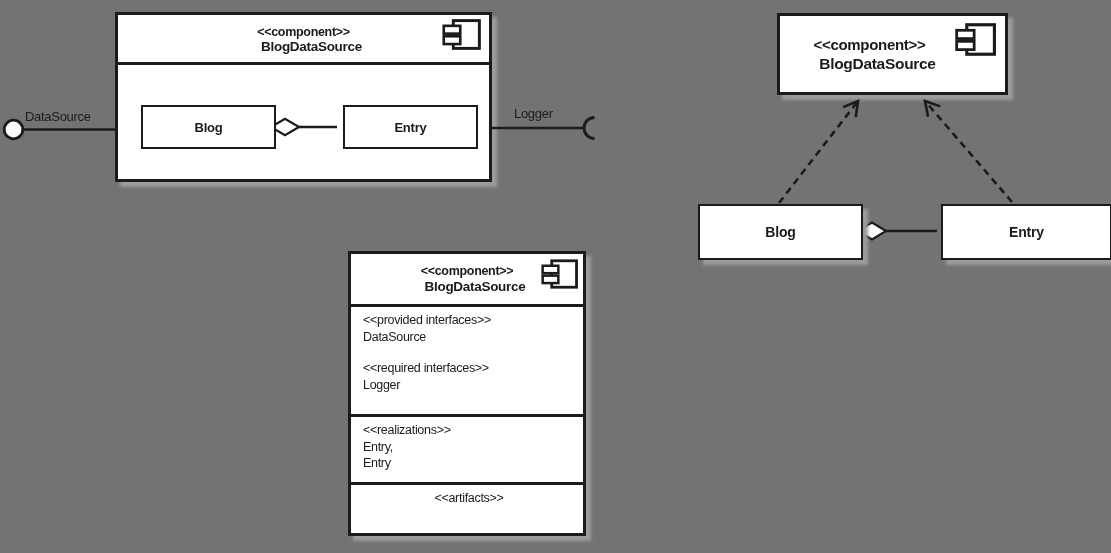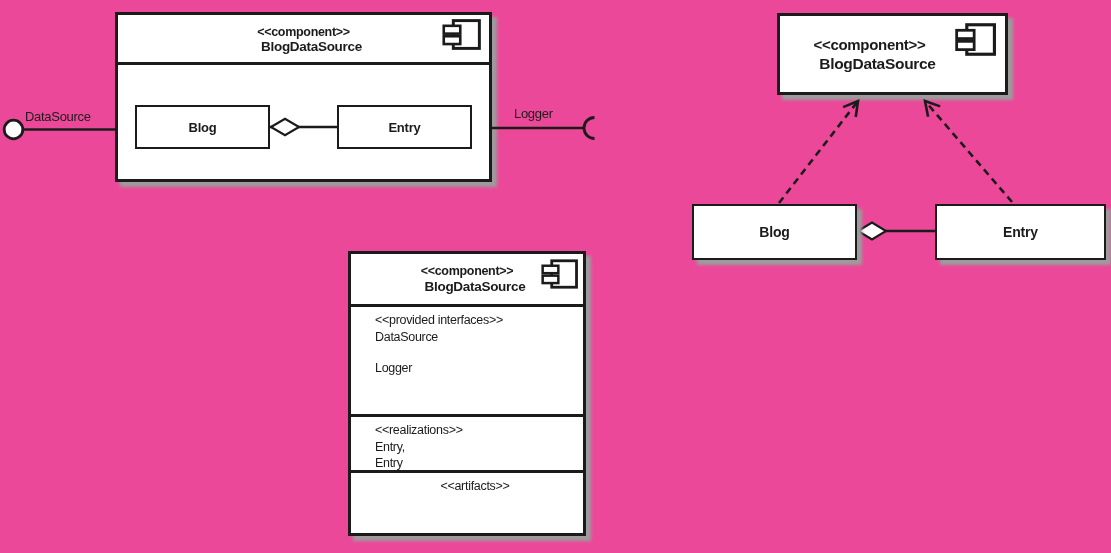--- a/index.html
+++ b/index.html
@@ -1,22 +1,22 @@
 <!DOCTYPE html>
 <html><head>
 <meta charset="utf-8">
 <style>
   html,body { margin:0; padding:0; background:#ffffff; }
   .canvas {
-    position:relative; width:1111px; height:553px; background:#ec4899;
+    position:relative; width:1111px; height:553px; background:#737373;
     font-family:"Liberation Sans", sans-serif; color:#1b1b1b; overflow:hidden;
   }
   .overlay { position:absolute; left:0; top:0; z-index:2; pointer-events:none; }
   .box { position:absolute; background:#ffffff; border:3px solid #1b1b1b; box-sizing:border-box; }
-  .z1 { z-index:1; } .z3 { z-index:3; }
+  .z1 { z-index:1; } .z3 { z-index:3;margin-left:6px; }
   .shadowed { box-shadow:5px 5px 3px #9c9c9c; }
   .small-box {
     border-width:2.5px; display:flex; align-items:center; justify-content:center;
     font-weight:bold; letter-spacing:-0.2px;
   }
   .hdr { position:relative; box-sizing:border-box; border-bottom:3px solid #1b1b1b;
          display:flex; flex-direction:column; align-items:center; justify-content:center; }
   .stereo { font-weight:bold; letter-spacing:-0.3px; }
   .cname  { font-weight:bold; letter-spacing:-0.3px;padding-left:16px; }
   .iface-label { position:absolute; z-index:3; font-size:13px; letter-spacing:-0.3px; }
@@ -41,26 +41,26 @@
   .d2-icon { position:absolute; right:7px; top:6px; }
   .d2-blog  { left:692px; top:204px; width:165px; height:56px; font-size:14px; }
   .d2-entry { left:935px; top:204px; width:171px; height:56px; font-size:14px; }
 
   
   .d3-box { left:348px; top:251px; width:238px; height:285px; display:flex; flex-direction:column; }
   .d3-hdr { width:100%; height:53px; flex:none; }
   .d3-hdr .stereo { font-size:12.5px; line-height:15px; }
   .d3-hdr .cname  { font-size:13.5px; line-height:16px; }
   .d3-icon { position:absolute; right:4px; top:4px; }
-  .sec { box-sizing:border-box; padding:5px 8px 0 24px; font-size:12.5px; line-height:16.5px;
+  .sec { box-sizing:border-box; padding:5px 8px 0 12px; font-size:12.5px; line-height:16.5px;
          letter-spacing:-0.3px; flex:none; }
   .sec .ln { white-space:nowrap; }
   .sec-divided { border-bottom:3px solid #1b1b1b; }
   .sec-interfaces { height:110px; }
-  .sec-realizations { height:56px; }
+  .sec-realizations { height:68px; }
   .sec-artifacts { flex:1 1 auto;text-align:center; }
   .spacer-line { height:15px; }
 </style>
 </head>
 <body>
 
 <div class="canvas">
 
   <svg class="overlay" width="1111" height="553" viewBox="0 0 1111 553">
     <defs>
@@ -125,20 +125,21 @@
       <svg class="d3-icon" width="38" height="32" viewBox="0 0 46 38">
         <rect x="13" y="3" width="30" height="32" fill="#fff" stroke="#1b1b1b" stroke-width="3.4"></rect>
         <rect x="2" y="9" width="19" height="9" fill="#fff" stroke="#1b1b1b" stroke-width="3"></rect>
         <rect x="2" y="21" width="19" height="9" fill="#fff" stroke="#1b1b1b" stroke-width="3"></rect>
       </svg>
     </div>
     <div class="sec sec-divided sec-interfaces">
       <div class="ln">&lt;&lt;provided interfaces&gt;&gt;</div>
       <div class="ln">DataSource</div>
       <div class="spacer-line"></div>
+      <div class="ln">&lt;&lt;required interfaces&gt;&gt;</div>
       <div class="ln">Logger</div>
     </div>
     <div class="sec sec-divided sec-realizations">
       <div class="ln">&lt;&lt;realizations&gt;&gt;</div>
       <div class="ln">Entry,</div>
       <div class="ln">Entry</div>
     </div>
     <div class="sec sec-artifacts">
       <div class="ln">&lt;&lt;artifacts&gt;&gt;</div>
     </div>

